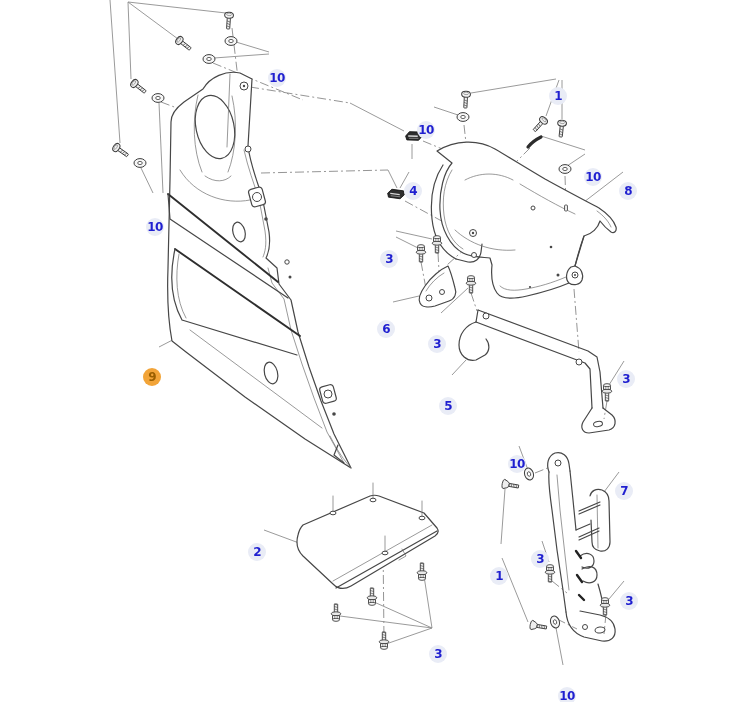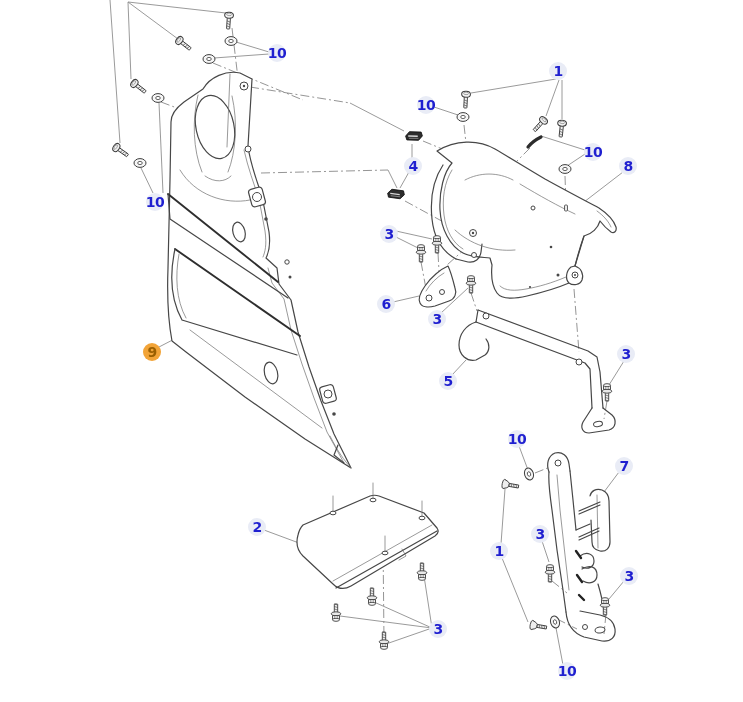--- a/index.html
+++ b/index.html
@@ -2,22 +2,22 @@
 <html style="--halo: #e9ecf6; --blue: #1f1fd0; --hl: #f2a438; --hlText: #9a5f00;"><head>
 <meta charset="utf-8">
 <style>
   html,body{margin:0;padding:0;background:#ffffff;}
   .stage{position:relative;width:743px;height:702px;background:#fff;overflow:hidden;
          font-family:"DejaVu Sans","Liberation Sans",sans-serif;}
   .stage svg{position:absolute;left:0;top:0;}
   #callout-layer{position:absolute;left:0;top:0;width:100%;height:100%;}
   .callout{position:absolute;width:18px;height:18px;border-radius:50%;
            display:flex;align-items:center;justify-content:center;
-           font-weight:bold;font-size:14px;letter-spacing:-0.6px;line-height:1;
-           font-family:"DejaVu Sans","Liberation Sans",sans-serif;cursor:pointer;user-select:none;}
+           font-weight:bold;font-size:12px;letter-spacing:-0.6px;line-height:1;
+           font-family:"DejaVu Sans","Liberation Sans",sans-serif;cursor:pointer;user-select:none;margin-top:25px;}
   .callout-blue{background:var(--halo,#e9ecf6);color:var(--blue,#1f1fd0);}
   .callout-highlight{background:var(--hl,#f2a438);color:var(--hlText,#9a5f00);}
   .p   {fill:none;stroke:#474747;stroke-width:1.2;stroke-linecap:round;stroke-linejoin:round;}
   .pw  {fill:#ffffff;stroke:#474747;stroke-width:1.2;stroke-linejoin:round;}
   .p2  {fill:none;stroke:#6e6e6e;stroke-width:0.7;stroke-linecap:round;}
   .pT  {fill:none;stroke:#2e2e2e;stroke-width:1.9;stroke-linecap:round;}
   .ld  {fill:none;stroke:#8f8f8f;stroke-width:0.9;}
   .dd  {fill:none;stroke:#7a7a7a;stroke-width:0.8;stroke-dasharray:9 3 2 3;}
   .hole{fill:#ffffff;stroke:#474747;stroke-width:1;}
   .dot {fill:#474747;stroke:none;}

